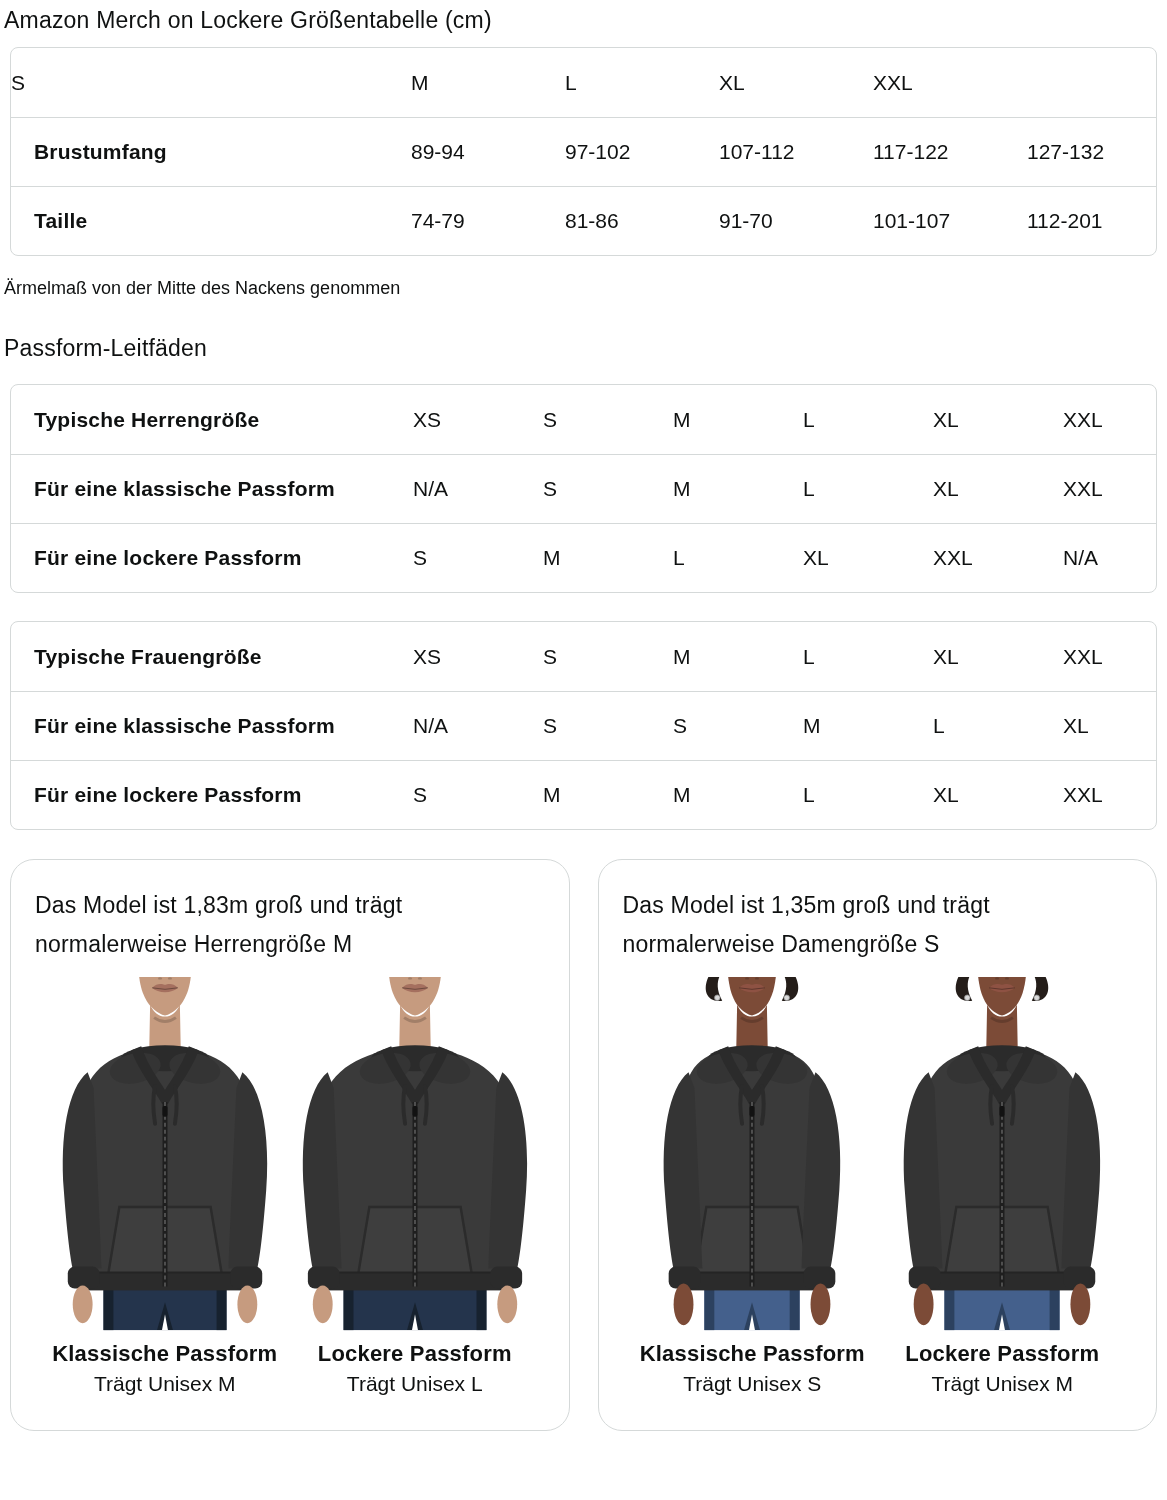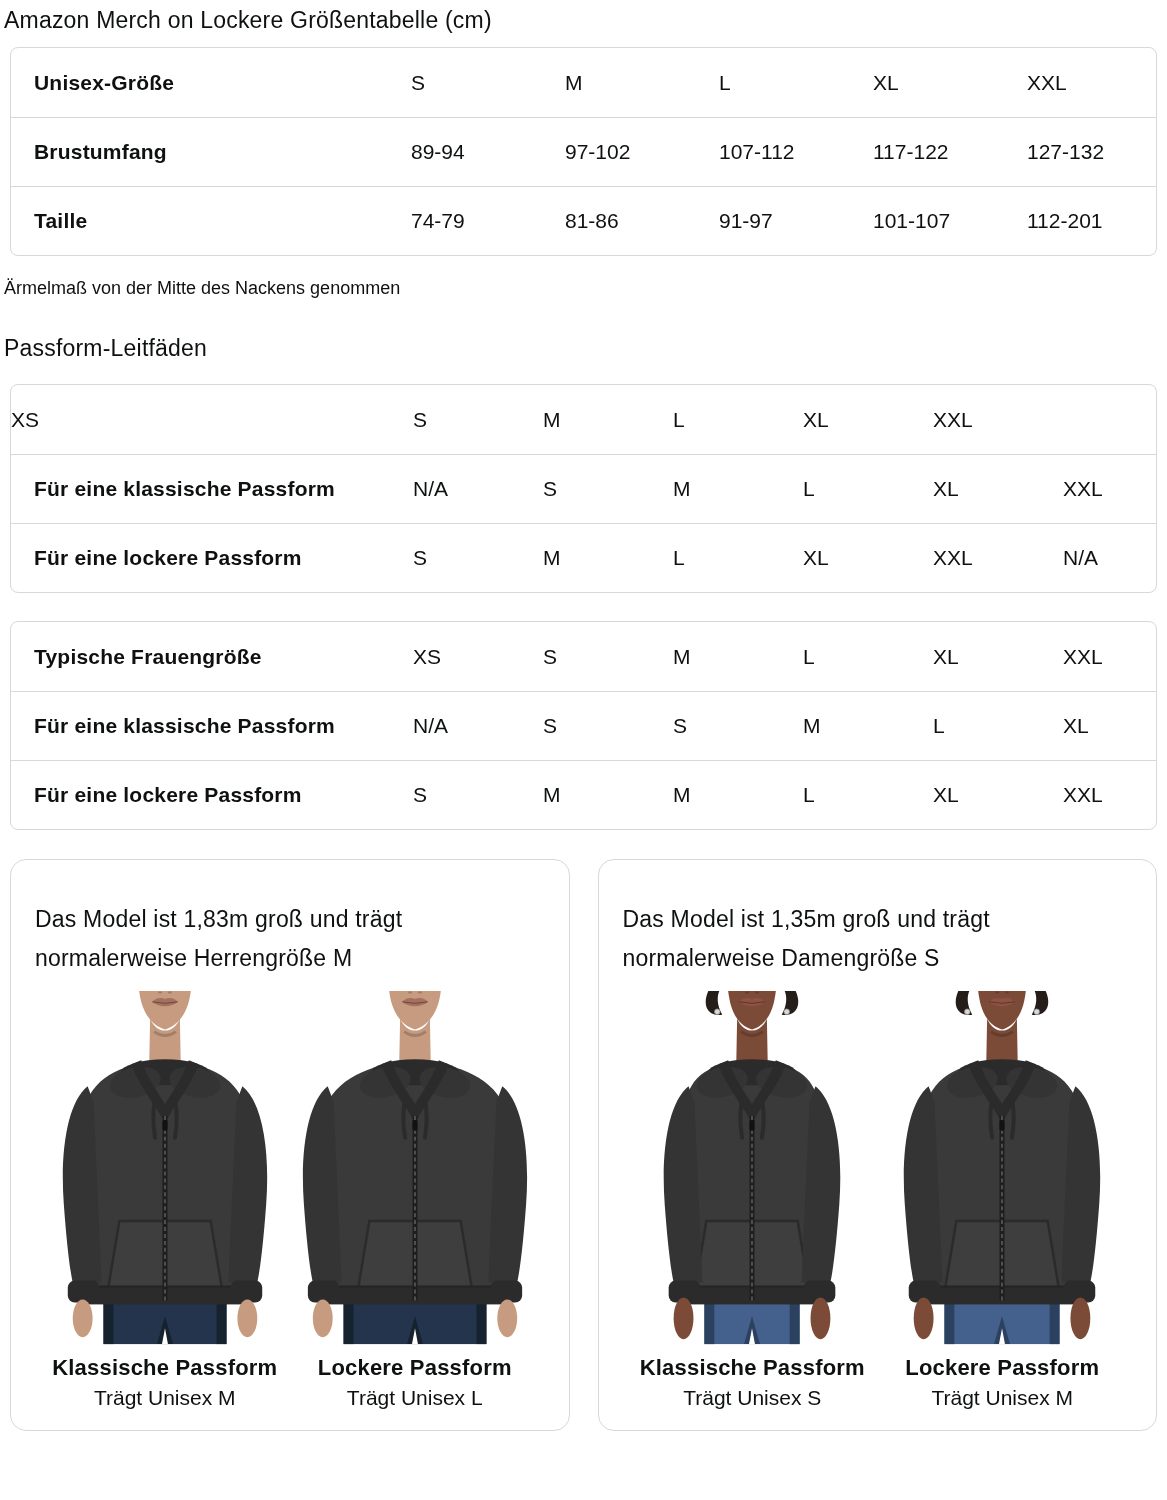--- a/index.html
+++ b/index.html
@@ -20,70 +20,70 @@
   .trow + .trow { border-top:1px solid #D5D9D9; }
   .tcell { font-size:21px; white-space:nowrap; }
   .tlabel { font-weight:700; padding-left:23px; letter-spacing:.2px; }
   .note { margin:20px 0 0 4px; font-size:18px; line-height:24px; font-weight:400; }
   h2 { margin:33px 8px 0 4px; font-size:23px; font-weight:400; line-height:30px; letter-spacing:.2px; }
   #fit-table-men { margin-top:21px; }
   #fit-table-women { margin-top:28px; }
   .cards { margin:29px 10px 0 10px; display:flex; gap:28px; }
   .card {
     flex:1 1 0; height:572px;
-    border:1px solid #D5D9D9; border-radius:16px;
-    padding:40px 24px 20px 24px; background:#fff;
+    border:1px solid #D5D9D9; border-radius:24px;
+    padding:26px 24px 20px 24px; background:#fff;
   }
   .card-heading { font-size:23px; line-height:39px; font-weight:400; max-width:462px; letter-spacing:.2px; }
   .figures { display:flex; margin-top:12px; justify-content:center; }
   .figure { width:250px; display:flex; flex-direction:column; align-items:center; }
   .photo { width:250px; height:355px; }
   .photo svg { display:block; width:100%; height:100%; }
   .fit-label { margin-top:10px; font-size:22px; font-weight:700; text-align:center; letter-spacing:.2px; }
   .size-label { margin-top:5px; font-size:21px; font-weight:400; text-align:center; }
 </style>
 </head>
 <body>
 
 <main>
   <h1>Amazon Merch on Lockere Größentabelle (cm)</h1>
 
   <section class="tbl" id="size-table">
       <div class="trow">
-        <div class="tcell tlabel">Unisex-Größe</div>
         <div class="tcell tval">S</div>
         <div class="tcell tval">M</div>
         <div class="tcell tval">L</div>
         <div class="tcell tval">XL</div>
         <div class="tcell tval">XXL</div>
       </div>
       <div class="trow">
         <div class="tcell tlabel">Brustumfang</div>
         <div class="tcell tval">89-94</div>
         <div class="tcell tval">97-102</div>
         <div class="tcell tval">107-112</div>
         <div class="tcell tval">117-122</div>
         <div class="tcell tval">127-132</div>
       </div>
       <div class="trow">
         <div class="tcell tlabel">Taille</div>
         <div class="tcell tval">74-79</div>
         <div class="tcell tval">81-86</div>
-        <div class="tcell tval">91-97</div>
+        <div class="tcell tval">91-70</div>
         <div class="tcell tval">101-107</div>
         <div class="tcell tval">112-201</div>
       </div>
     </section>
 
   <p class="note">Ärmelmaß von der Mitte des Nackens genommen</p>
 
   <h2>Passform-Leitfäden</h2>
 
   <section class="tbl cols6" id="fit-table-men">
       <div class="trow">
+        <div class="tcell tlabel">Typische Herrengröße</div>
         <div class="tcell tval">XS</div>
         <div class="tcell tval">S</div>
         <div class="tcell tval">M</div>
         <div class="tcell tval">L</div>
         <div class="tcell tval">XL</div>
         <div class="tcell tval">XXL</div>
       </div>
       <div class="trow">
         <div class="tcell tlabel">Für eine klassische Passform</div>
         <div class="tcell tval">N/A</div>

